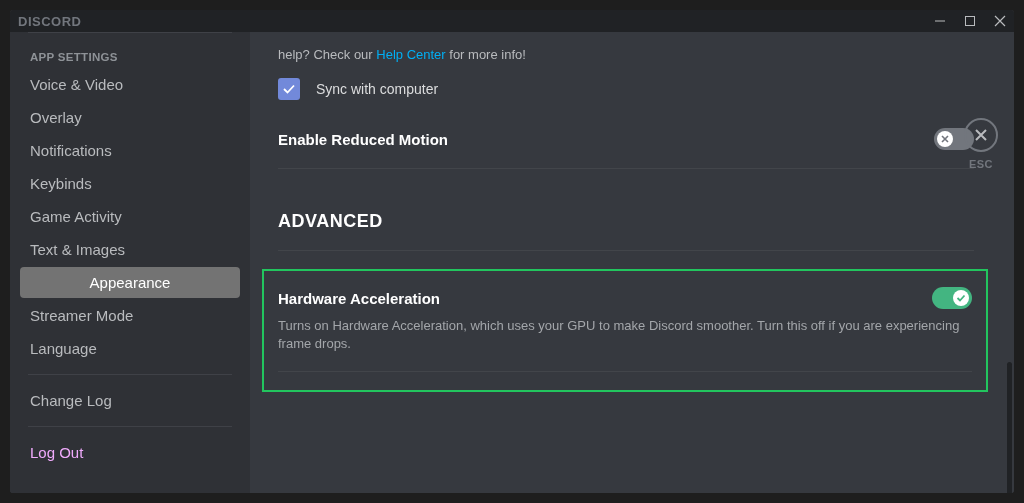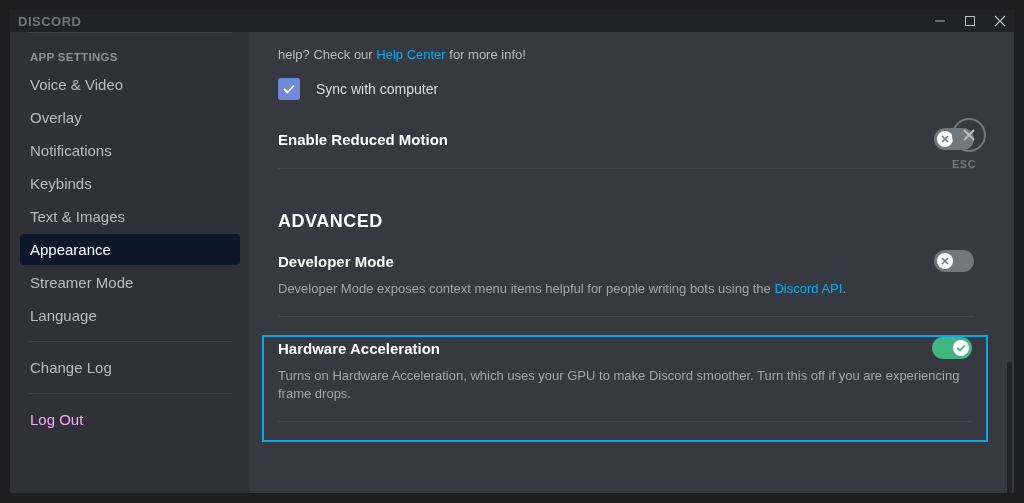--- a/index.html
+++ b/index.html
@@ -67,21 +67,21 @@
       text-transform: uppercase;
     }
     .sidebar-item {
       color: #b9bbbe;
       font-size: 15px;
       padding: 7px 10px;
       border-radius: 4px;
       margin-bottom: 2px;
       cursor: pointer;
     }
-    .sidebar-item.selected { background: #0f172a; color: #ffffff; }
+    .sidebar-item.selected { background: #737373; color: #ffffff; text-align: center; }
     .sidebar-divider {
       height: 1px;
       background: #3f4147;
       margin: 10px 8px;
     }
     .sidebar-item.logout { color: #f0abfc; }
     .content {
       flex: 1;
       background: #36393f;
       padding: 0 40px 20px 28px;
@@ -153,34 +153,34 @@
     }
     .setting-block { margin-top: 18px; }
     .setting-desc {
       color: #a3a6aa;
       font-size: 13px;
       margin-top: 8px;
       line-height: 18px;
     }
     .setting-desc .link { color: #00aff4; }
     .highlight-box {
-      border: 2px solid #0ea5e9;
-      padding: 0 14px 18px 14px;
+      border: 2px solid #22c55e;
+      padding: 16px 14px 18px 14px;
       margin-top: 18px;
       margin-left: -16px;
       margin-right: -14px;
     }
     .highlight-box .setting-row { margin-top: 0; }
     .esc-button {
       position: absolute;
       top: 86px;
-      right: 28px;
+      right: 16px;
       display: flex;
       flex-direction: column;
-      align-items: flex-start;
+      align-items: center;
       gap: 6px;
       cursor: pointer;
     }
     .esc-circle {
       width: 34px; height: 34px;
       border: 2px solid #72767d;
       border-radius: 50%;
       display: flex; align-items: center; justify-content: center;
       color: #b9bbbe;
     }
@@ -228,20 +228,21 @@
 
   <div class="main-area">
 
     <div class="sidebar">
       <div class="sidebar-top-divider"></div>
       <div class="sidebar-heading">APP SETTINGS</div>
       <div class="sidebar-item">Voice &amp; Video</div>
       <div class="sidebar-item">Overlay</div>
       <div class="sidebar-item">Notifications</div>
       <div class="sidebar-item">Keybinds</div>
+      <div class="sidebar-item">Game Activity</div>
       <div class="sidebar-item">Text &amp; Images</div>
       <div class="sidebar-item selected">Appearance</div>
       <div class="sidebar-item">Streamer Mode</div>
       <div class="sidebar-item">Language</div>
       <div class="sidebar-divider"></div>
       <div class="sidebar-item">Change Log</div>
       <div class="sidebar-divider"></div>
       <div class="sidebar-item logout">Log Out</div>
     </div>
 
@@ -267,35 +268,20 @@
             <svg viewBox="0 0 10 10">
                 <path d="M2 2 L8 8 M8 2 L2 8" stroke="#72767d" stroke-width="1.6"></path>
               </svg>
           </div>
         </div>
       </div>
       <div class="setting-divider"></div>
 
       <div class="section-heading">ADVANCED</div>
 
-      <div class="setting-block">
-        <div class="setting-row" style="margin-top:0">
-          <span class="setting-title">Developer Mode</span>
-          <div class="toggle">
-            <div class="knob">
-              <svg viewBox="0 0 10 10">
-                  <path d="M2 2 L8 8 M8 2 L2 8" stroke="#72767d" stroke-width="1.6"></path>
-                </svg>
-            </div>
-          </div>
-        </div>
-        <div class="setting-desc">
-          <span>Developer Mode exposes context menu items helpful for people writing bots using the </span><span class="link">Discord API</span><span>.</span>
-        </div>
-      </div>
       <div class="setting-divider"></div>
 
       <div class="highlight-box">
         <div class="setting-row">
           <span class="setting-title">Hardware Acceleration</span>
           <div class="toggle on">
             <div class="knob">
               <svg viewBox="0 0 10 10">
                   <path d="M1.5 5 L4 7.5 L8.5 2.5" stroke="#43b581" stroke-width="1.8" fill="none"></path>
                 </svg>

